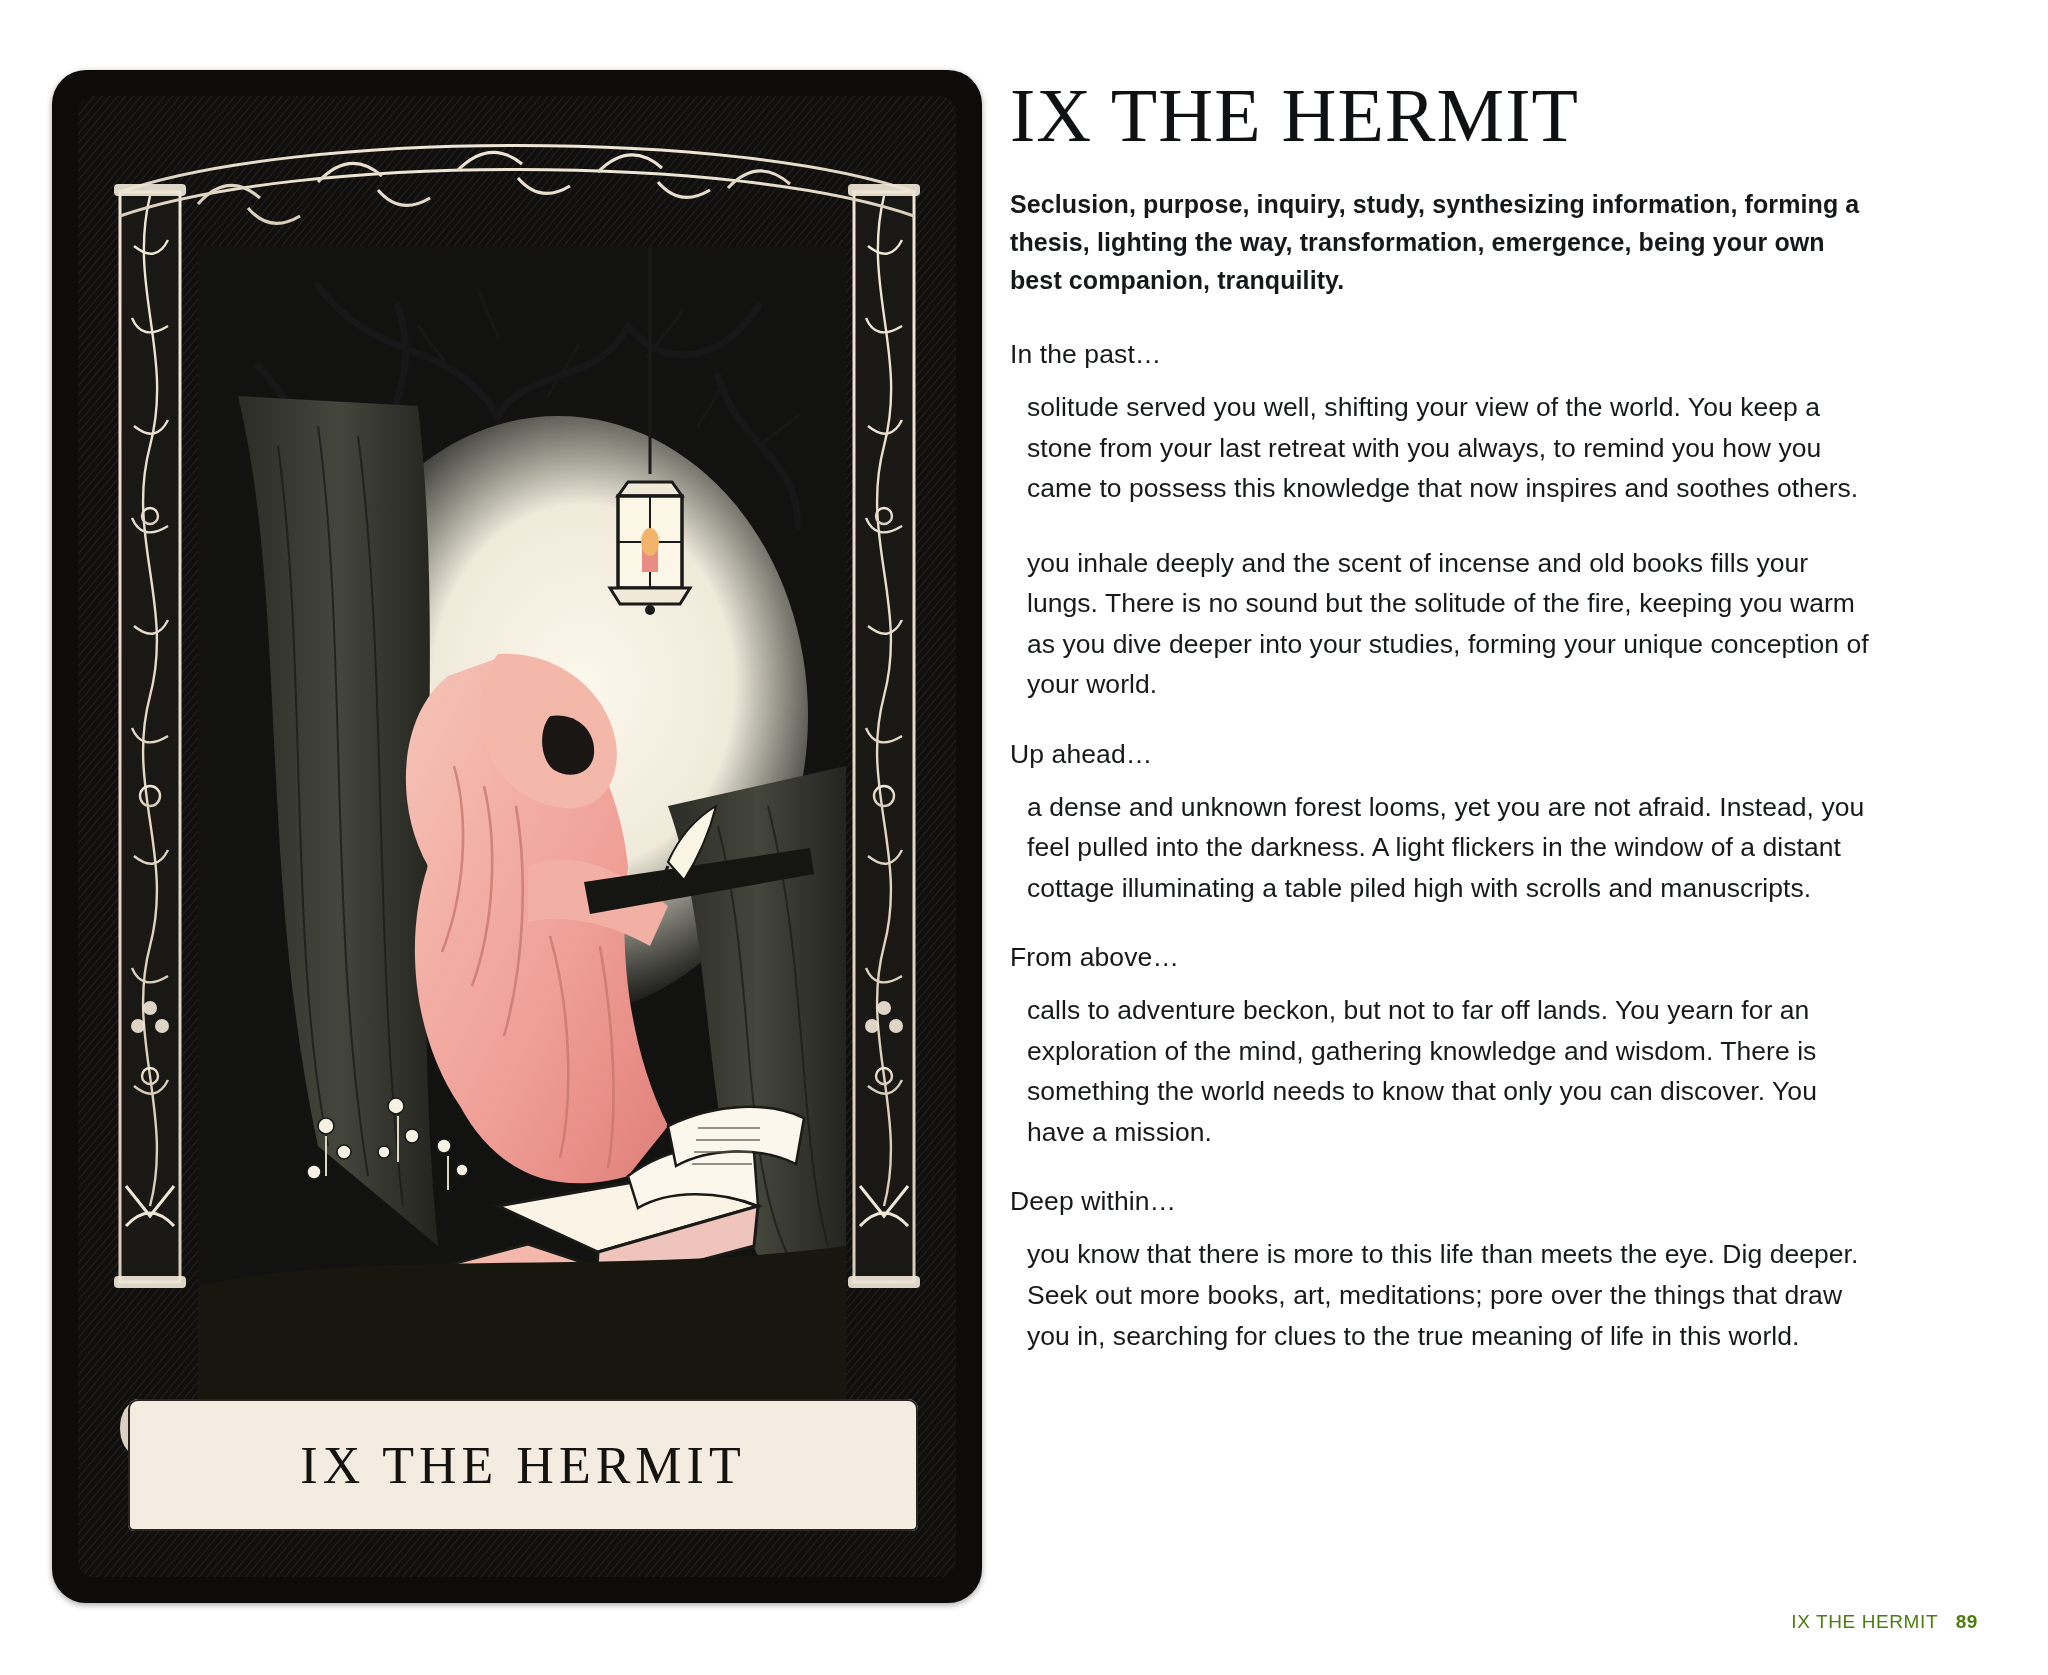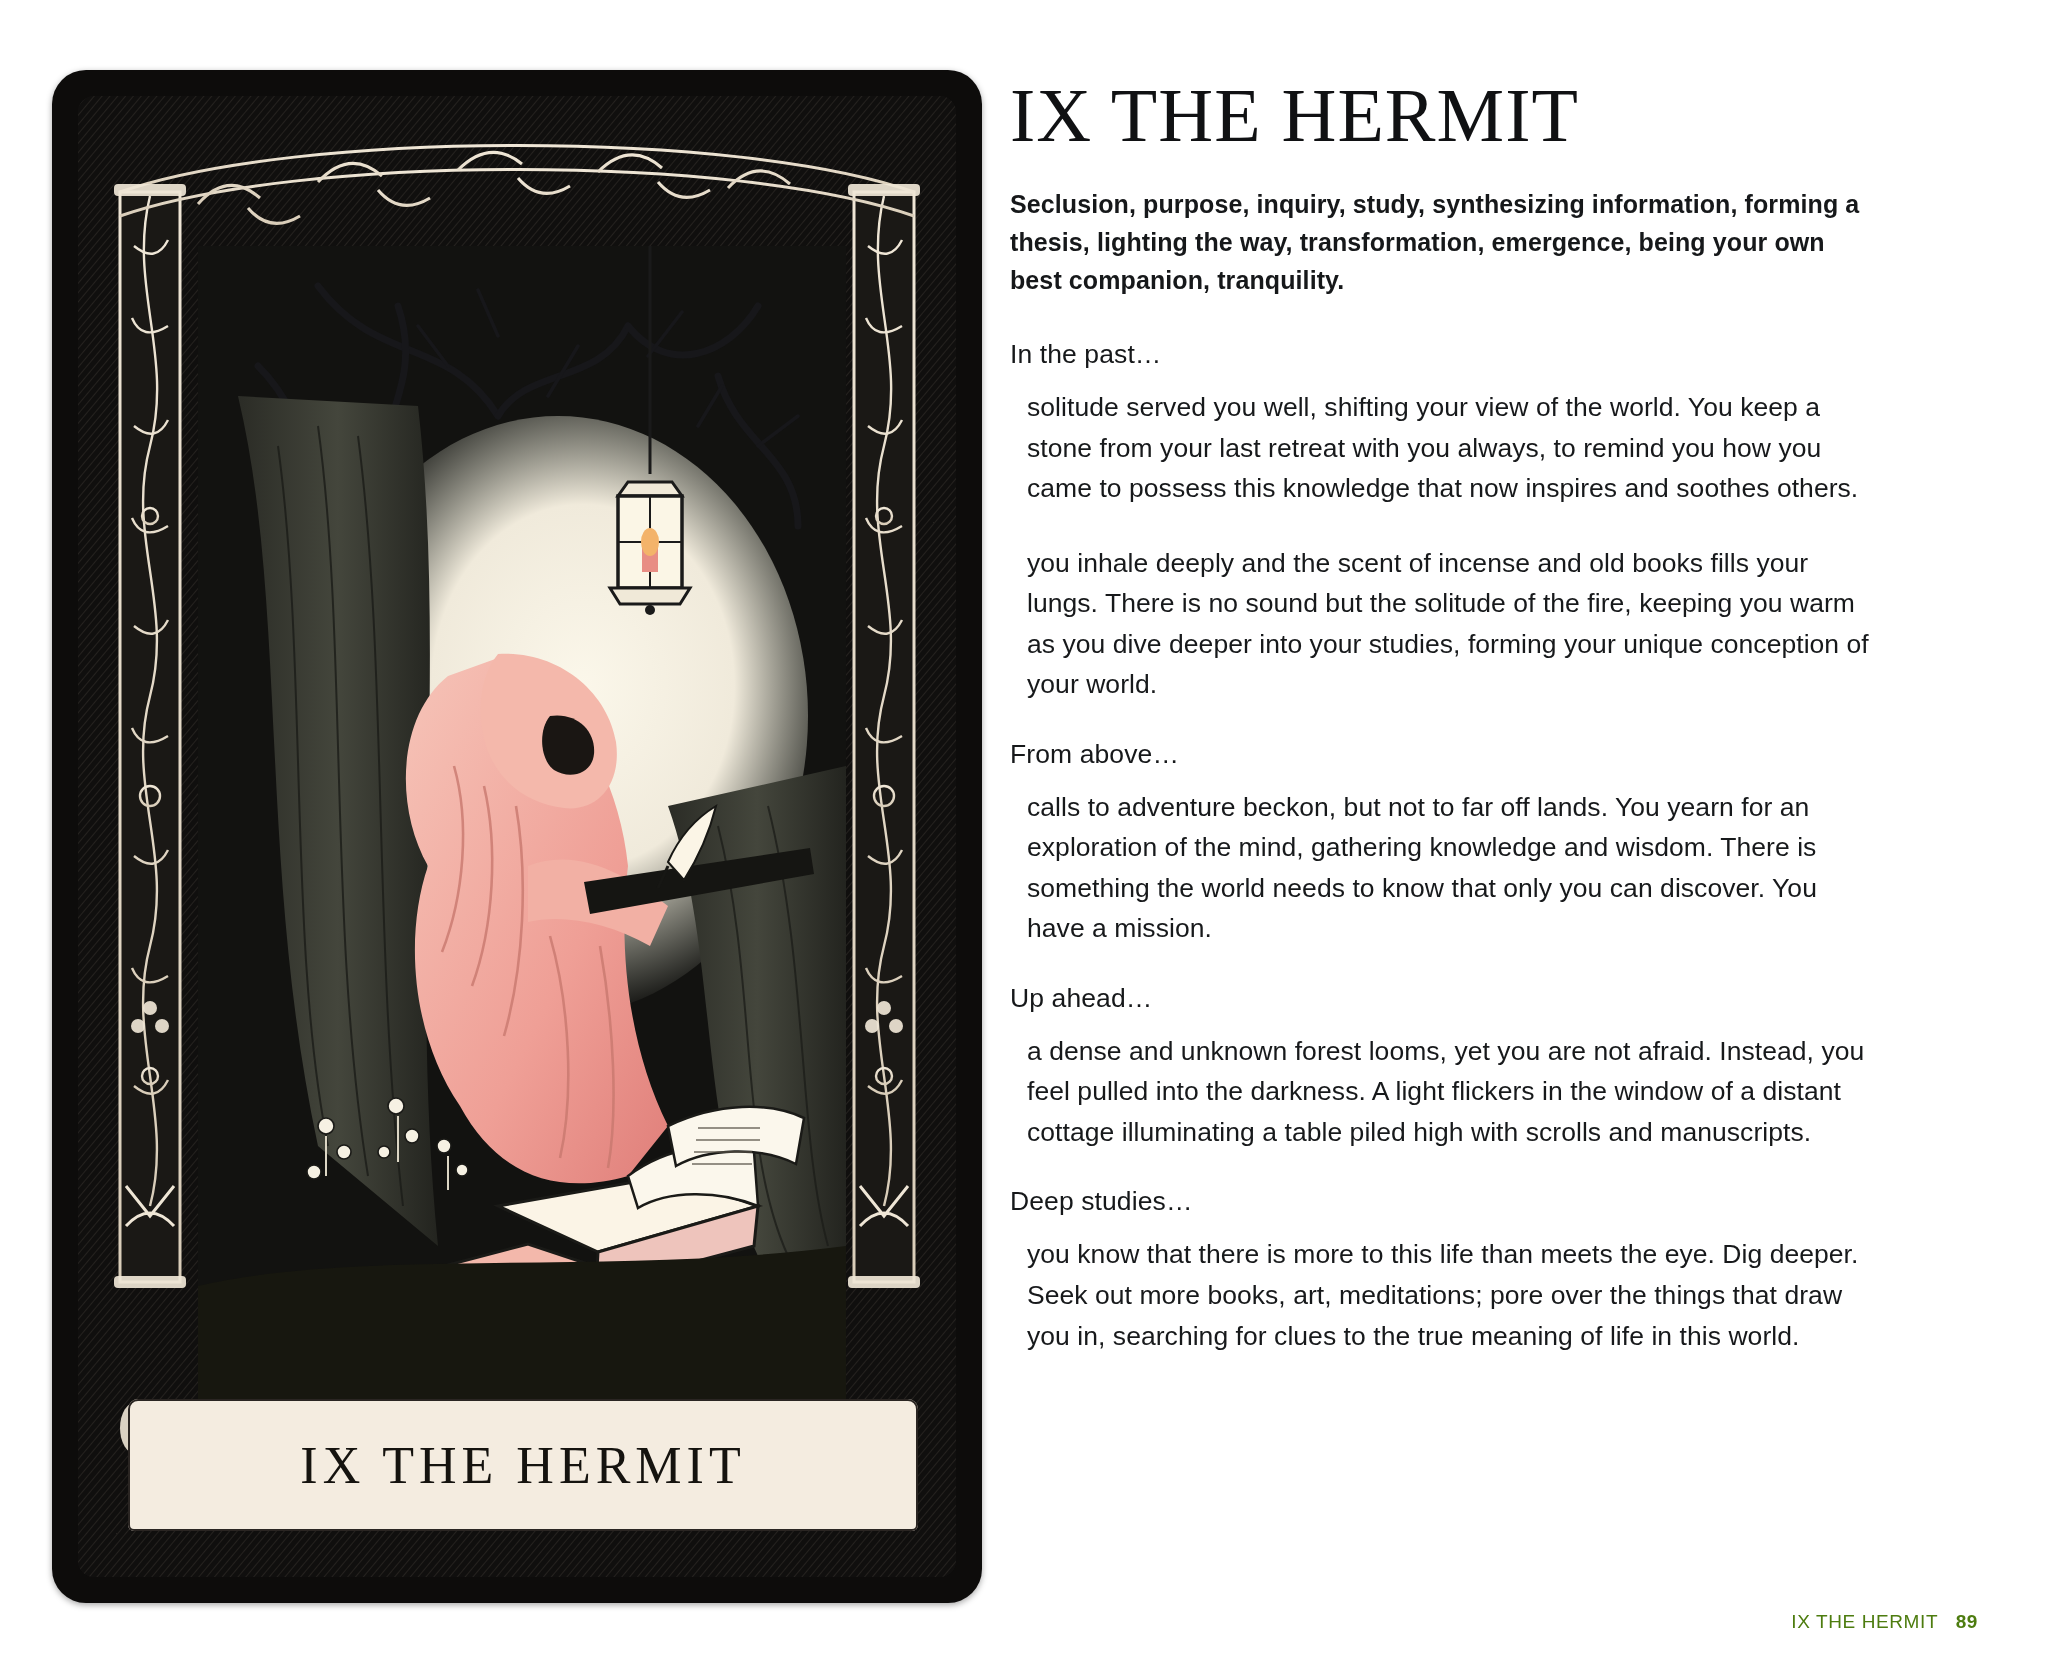--- a/index.html
+++ b/index.html
@@ -347,31 +347,31 @@
     <div class="section">
       <h3>In the past…</h3>
       <p>solitude served you well, shifting your view of the world. You keep a stone from your last retreat with you always, to remind you how you came to possess this knowledge that now inspires and soothes others.</p>
     </div>
 
     <div class="section">
       <p>you inhale deeply and the scent of incense and old books fills your lungs. There is no sound but the solitude of the fire, keeping you warm as you dive deeper into your studies, forming your unique conception of your world.</p>
     </div>
 
     <div class="section">
+      <h3>Up ahead…</h3>
+      <p>a dense and unknown forest looms, yet you are not afraid. Instead, you feel pulled into the darkness. A light flickers in the window of a distant cottage illuminating a table piled high with scrolls and manuscripts.</p>
+    </div>
+
+    <div class="section">
       <h3>From above…</h3>
       <p>calls to adventure beckon, but not to far off lands. You yearn for an exploration of the mind, gathering knowledge and wisdom. There is something the world needs to know that only you can discover. You have a mission.</p>
     </div>
 
     <div class="section">
-      <h3>Up ahead…</h3>
-      <p>a dense and unknown forest looms, yet you are not afraid. Instead, you feel pulled into the darkness. A light flickers in the window of a distant cottage illuminating a table piled high with scrolls and manuscripts.</p>
-    </div>
-
-    <div class="section">
-      <h3>Deep studies…</h3>
+      <h3>Deep within…</h3>
       <p>you know that there is more to this life than meets the eye. Dig deeper. Seek out more books, art, meditations; pore over the things that draw you in, searching for clues to the true meaning of life in this world.</p>
     </div>
 
     <div class="footer">
       <span class="lbl">IX THE HERMIT</span>
       <span class="num">89</span>
     </div>
   </div>
 </div>
 

